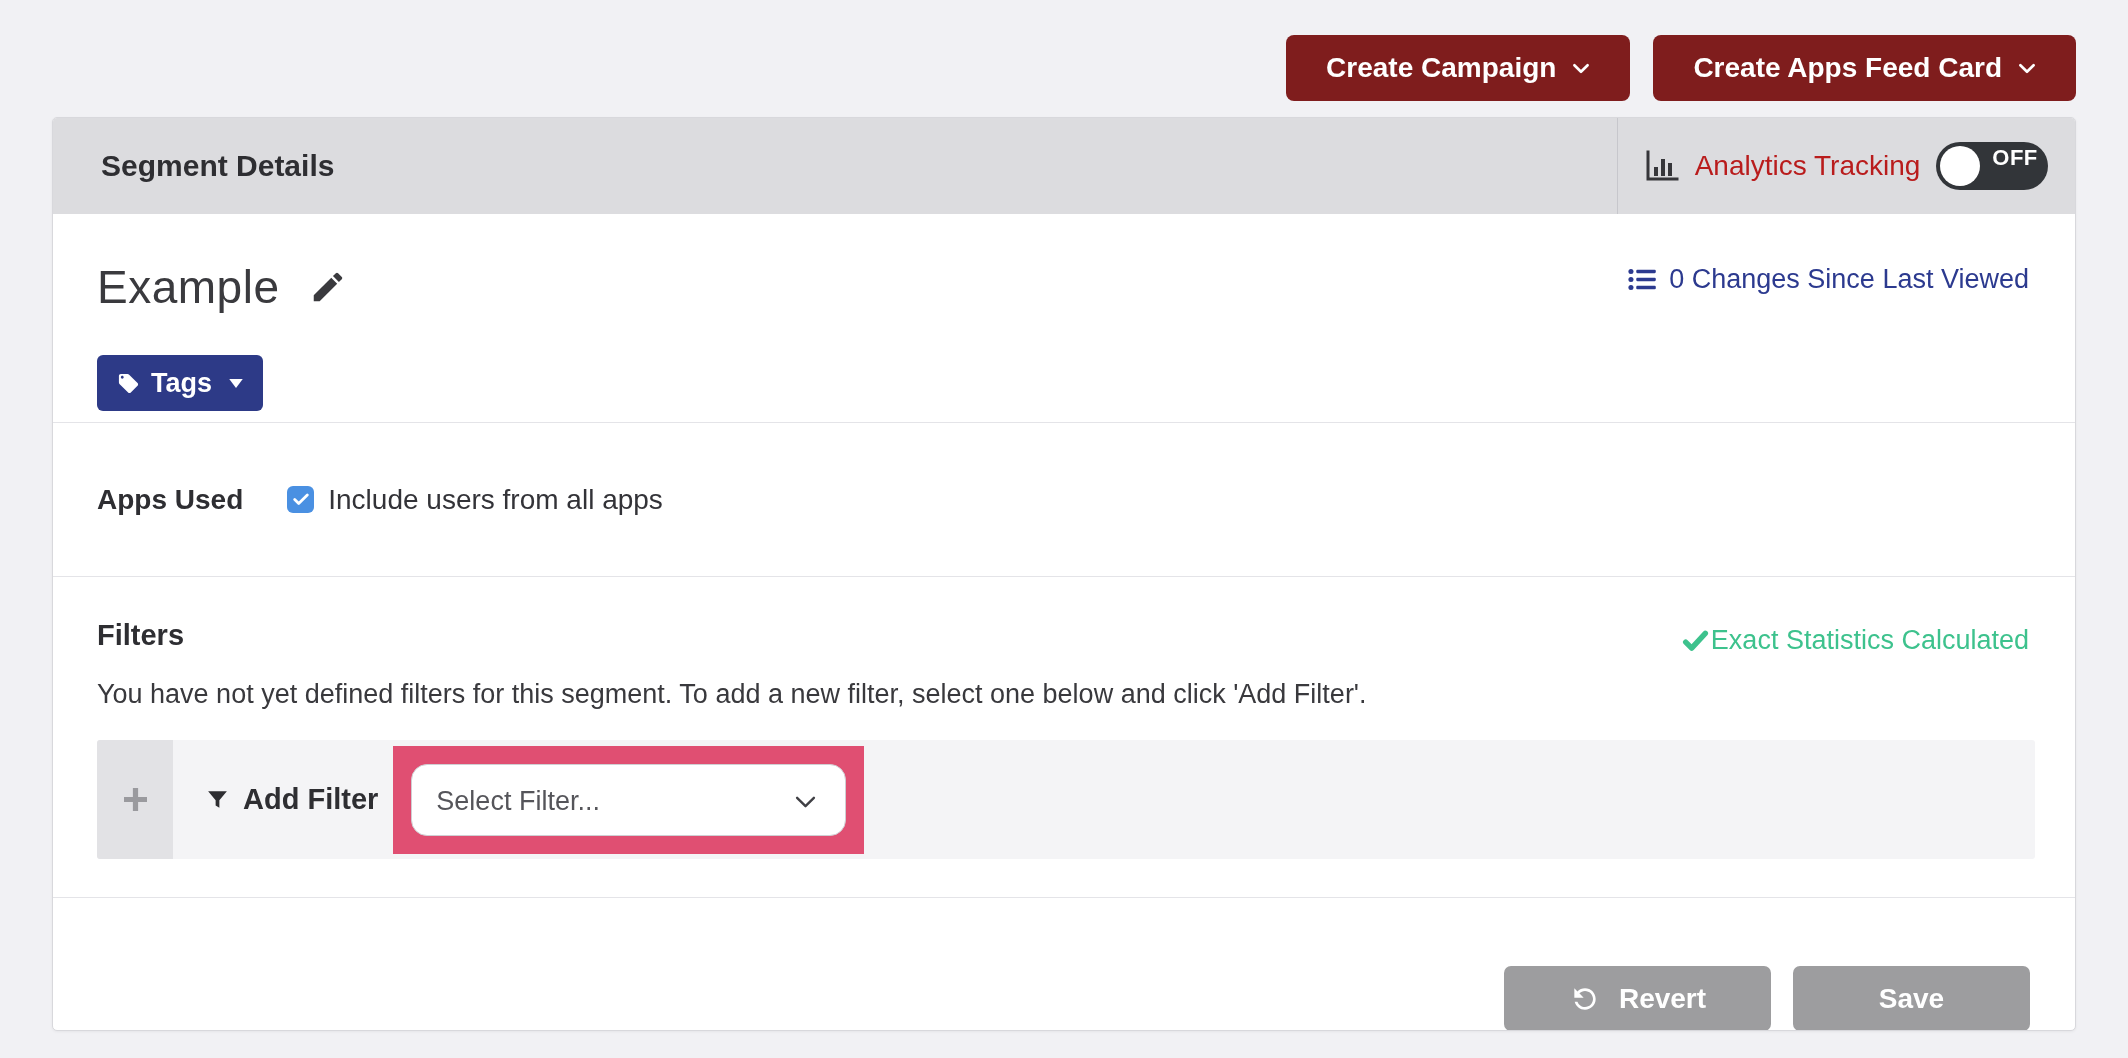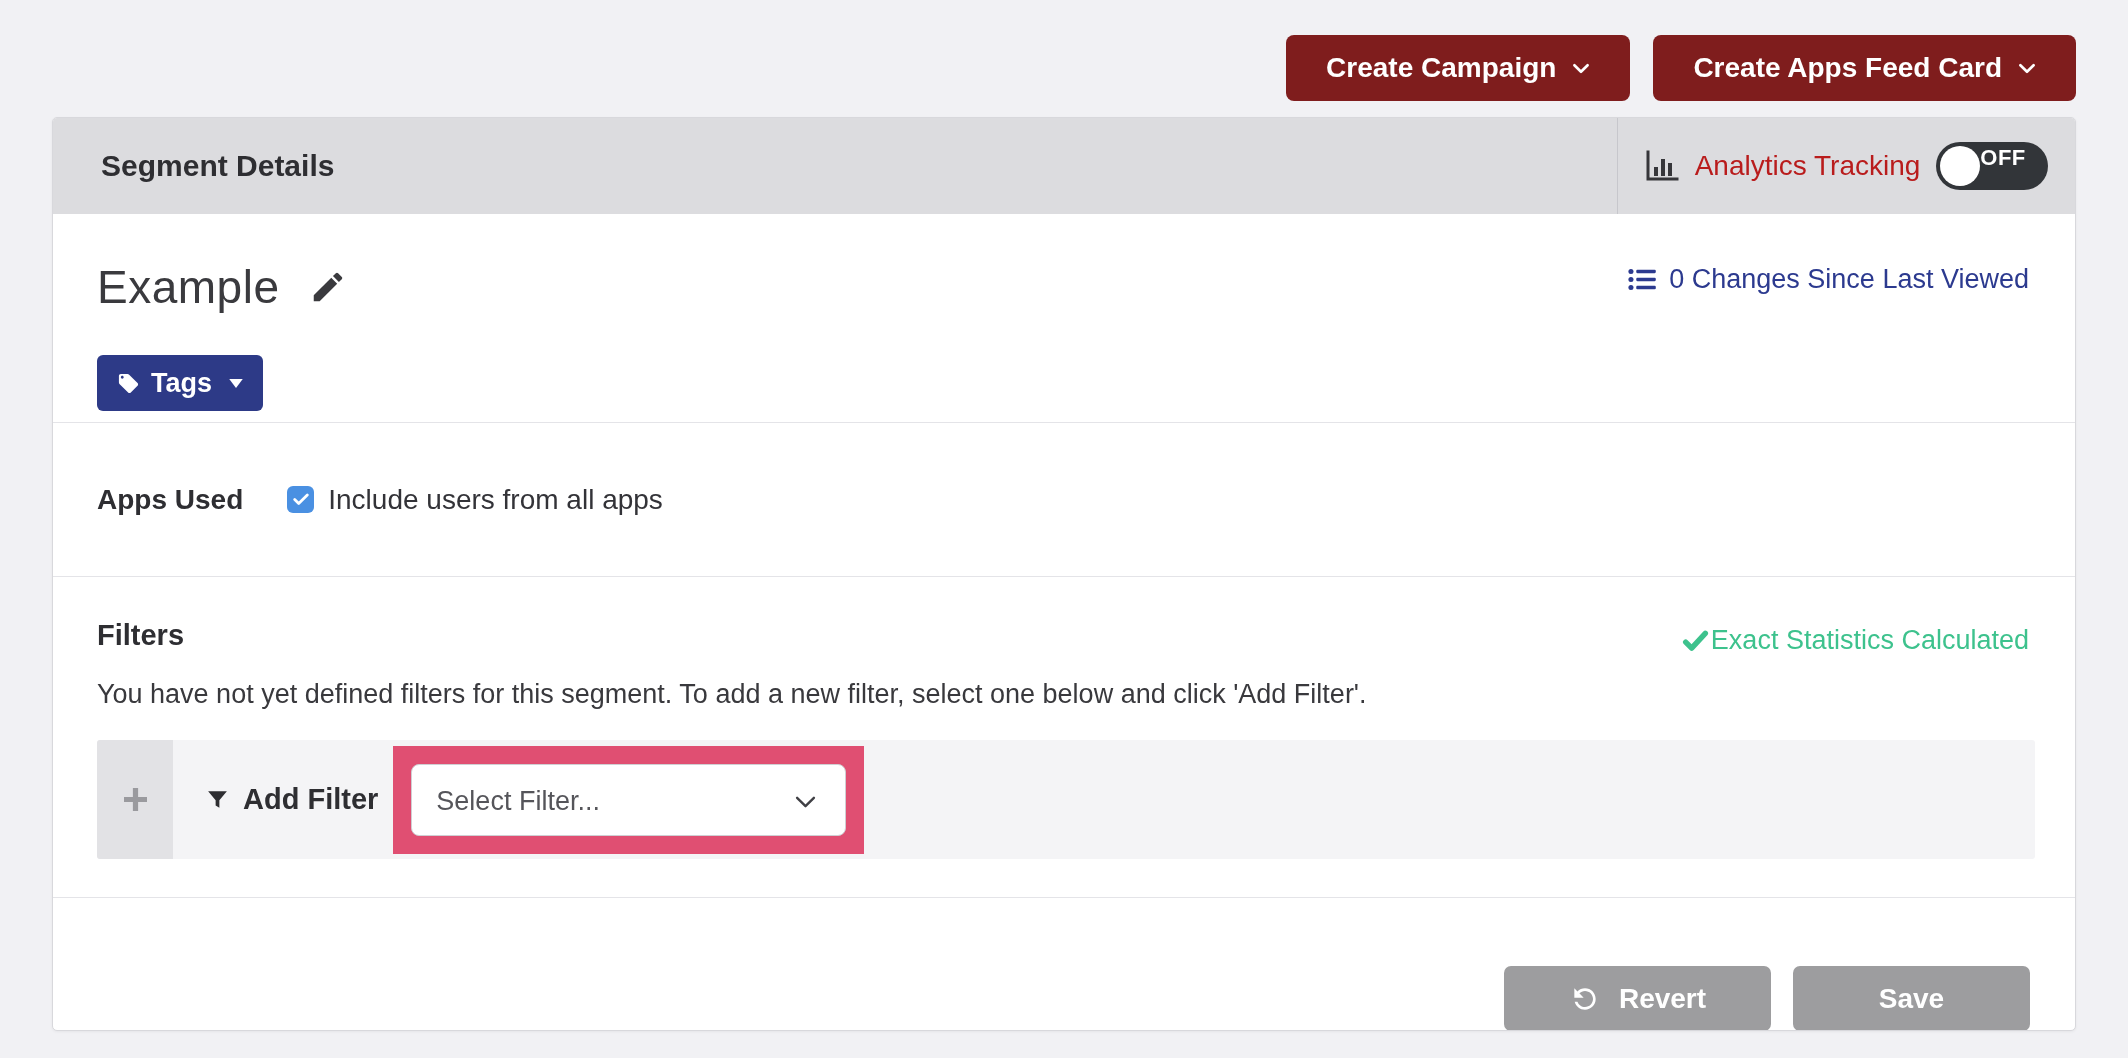--- a/index.html
+++ b/index.html
@@ -37,21 +37,21 @@
     align-items:center; justify-content:center; gap:16px; }
   .hdr-analytics-label { font-size:28px; color:#b91c1c; }
   .hdr-user { width:230px; border-left:1px solid #c7c7cc; display:flex;
     align-items:center; justify-content:center; gap:28px; cursor:pointer; }
   .hdr-user-label { font-size:28px; color:#36363a; }
 
   .toggle { position:relative; width:112px; height:48px; background:#323539;
     border-radius:24px; cursor:pointer; flex:0 0 auto; }
   .toggle-knob { position:absolute; left:4px; top:4px; width:40px; height:40px;
     background:#fff; border-radius:50%; }
-  .toggle-label { position:absolute; left:44px; top:0; height:32px; display:flex;
+  .toggle-label { position:absolute; left:56px; top:0; height:32px; display:flex;
     align-items:center; color:#fff; font-size:22px; font-weight:bold; letter-spacing:.5px; }
 
   
   .section-name { height:208px; position:relative; }
   .seg-title-row { position:absolute; top:46px; left:44px; display:flex; align-items:center; gap:30px; }
   .seg-title { font-size:46px; font-weight:400; color:#3a3a3e; letter-spacing:.5px; }
   .tags-btn { position:absolute; left:44px; top:141px; height:56px; min-width:146px;
     background:#2d3a87; border:none; border-radius:6px; color:#fff;
     display:flex; align-items:center; justify-content:center; gap:11px; padding:0 20px;
     font-size:27px; font-weight:bold; cursor:pointer; }
@@ -74,21 +74,21 @@
   .filters-desc { position:absolute; top:102px; left:44px; font-size:27px; color:#39393d; }
   .filter-row { position:absolute; top:163px; left:44px; width:1938px; height:119px;
     background:#f4f4f6; border-radius:3px; display:flex; align-items:stretch; }
   .plus-col { width:76px; background:#e2e2e5; border-radius:3px 0 0 3px; display:flex;
     align-items:center; justify-content:center; cursor:pointer; }
   .add-filter { display:flex; align-items:center; gap:13px; margin-left:32px;
     font-size:29px; font-weight:bold; color:#2e2e32; }
   .pink-box { margin-left:15px; align-self:center; height:108px; background:#e04f72;
     padding:18px; display:flex; align-items:center; }
   .select-filter { width:435px; height:72px; background:#fff; border:1px solid #cfcfd3;
-    border-radius:8px; display:flex; align-items:center; justify-content:space-between;
+    border-radius:16px; display:flex; align-items:center; justify-content:space-between;
     padding:4px 28px 0 24px; cursor:pointer; }
   .select-filter-text { font-size:27px; color:#55555a; }
 
   
   .section-footer { height:134px; border-top:1px solid #e4e4e8; display:flex;
     align-items:flex-end; justify-content:flex-end; gap:22px; padding-right:45px; }
   .btn-gray { height:65px; background:#9d9d9f; color:#fff; border:none; border-radius:7px;
     font-size:28px; font-weight:bold; display:flex; align-items:center; justify-content:center;
     gap:18px; cursor:default; }
   .btn-revert { width:267px; }

